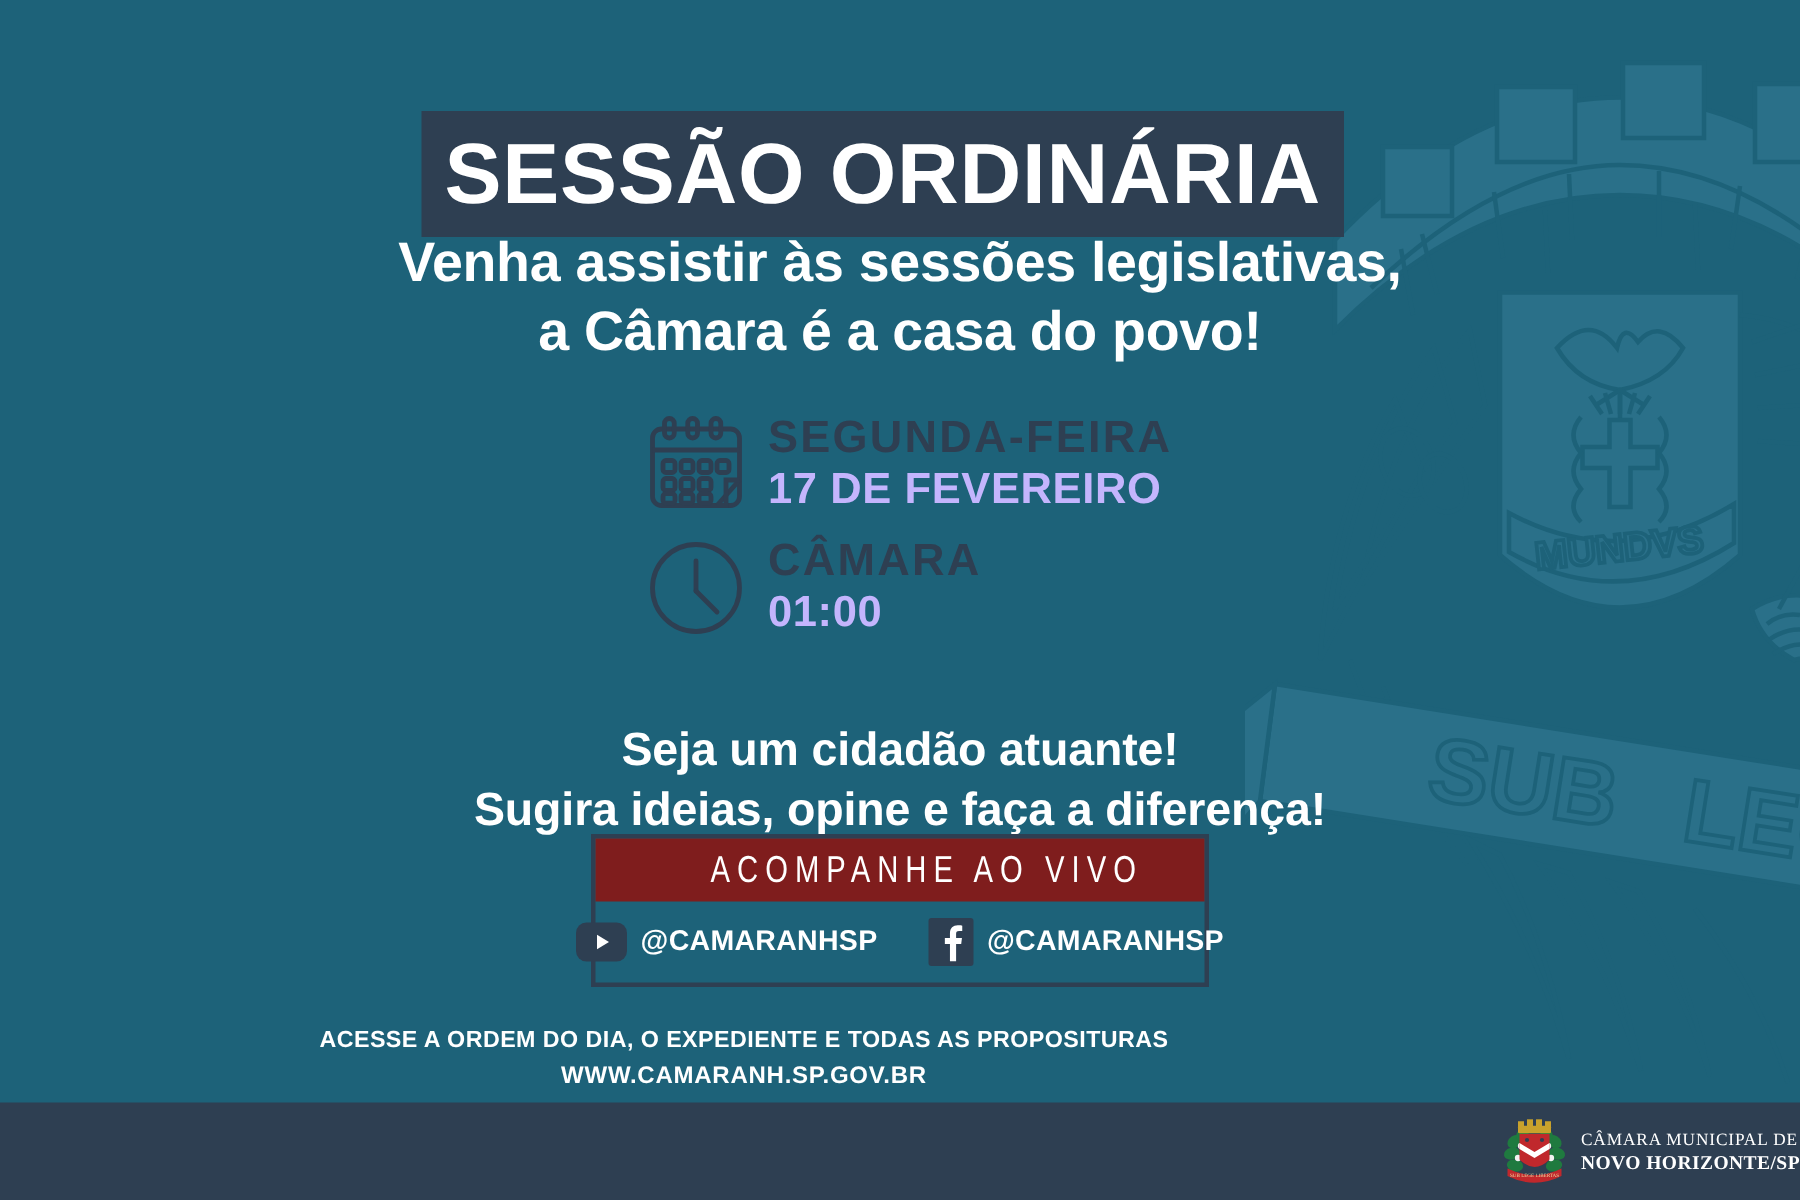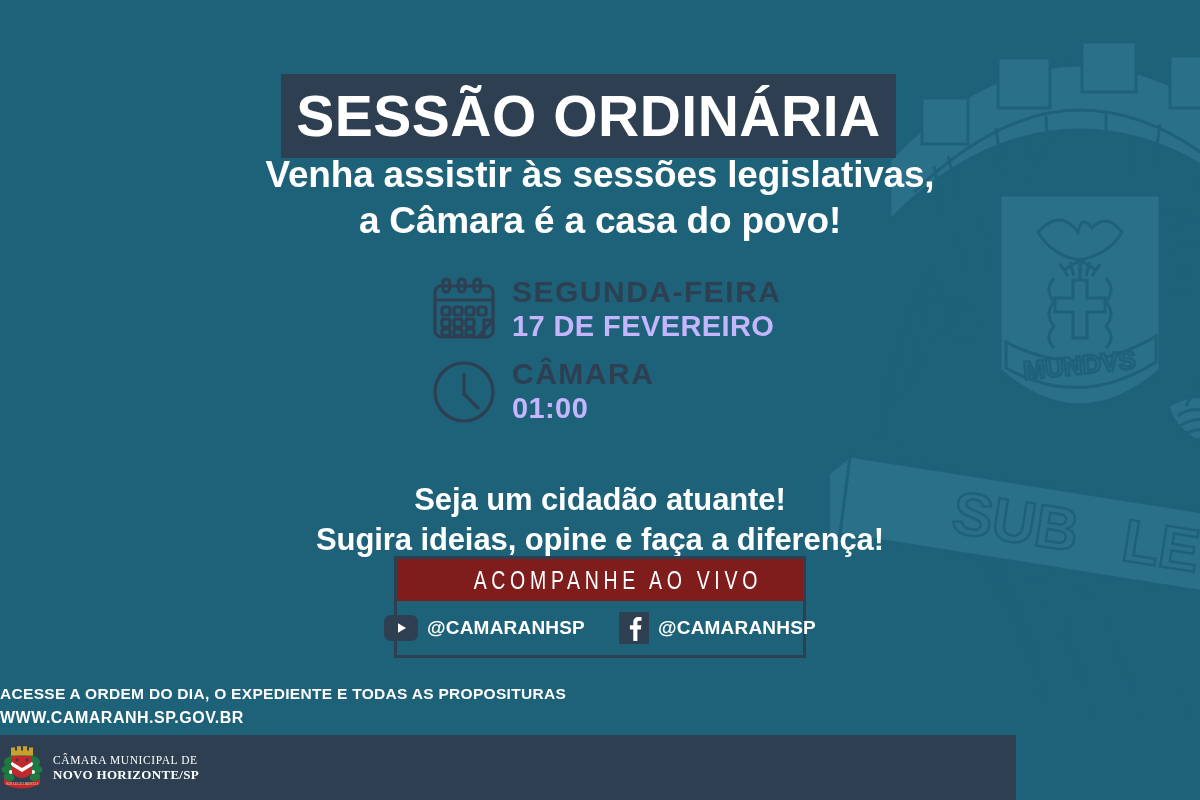--- a/index.html
+++ b/index.html
@@ -70,29 +70,29 @@
     width:34px;height:26px;border-radius:7px;background:#2e3f52;
     display:flex;align-items:center;justify-content:center;margin-right:9px;
   }
   .social-badge.fb{width:30px;height:32px;border-radius:2px;}
   .social-badge svg{display:block;}
   .social-handle{color:#ffffff;font-size:19px;font-weight:bold;letter-spacing:0.2px;}
   .social.fb-wrap{margin-left:22px;}
 
   
   #access{
-    position:absolute;left:0;top:682px;width:992px;text-align:left;color:#ffffff;
+    position:absolute;left:0;top:682px;width:992px;text-align:center;color:#ffffff;
   }
   #access-line1{font-size:15.5px;font-weight:bold;letter-spacing:0.3px;line-height:1.55;}
   #access-line2{font-size:16px;font-weight:bold;letter-spacing:0.5px;line-height:1.55;}
 
   
   #footer{
-    position:absolute;left:0;top:735px;width:1016px;height:65px;background:#2e3f52;
-    display:flex;align-items:center;justify-content:flex-start;
+    position:absolute;left:0;top:735px;width:1200px;height:65px;background:#2e3f52;
+    display:flex;align-items:center;justify-content:flex-end;
   }
   #footer-inner{display:flex;align-items:center;gap:9px;}
   #footer-crest{width:44px;height:48px;}
   #footer-crest svg{display:block;width:100%;height:100%;}
   #footer-texts{display:flex;flex-direction:column;justify-content:center;
                 font-family:"Liberation Serif", serif;color:#ffffff;}
   #footer-line1{font-size:11.5px;letter-spacing:0.6px;line-height:1.25;}
   #footer-line2{font-size:13px;font-weight:bold;letter-spacing:0.3px;line-height:1.2;}
 </style>
 </head>

